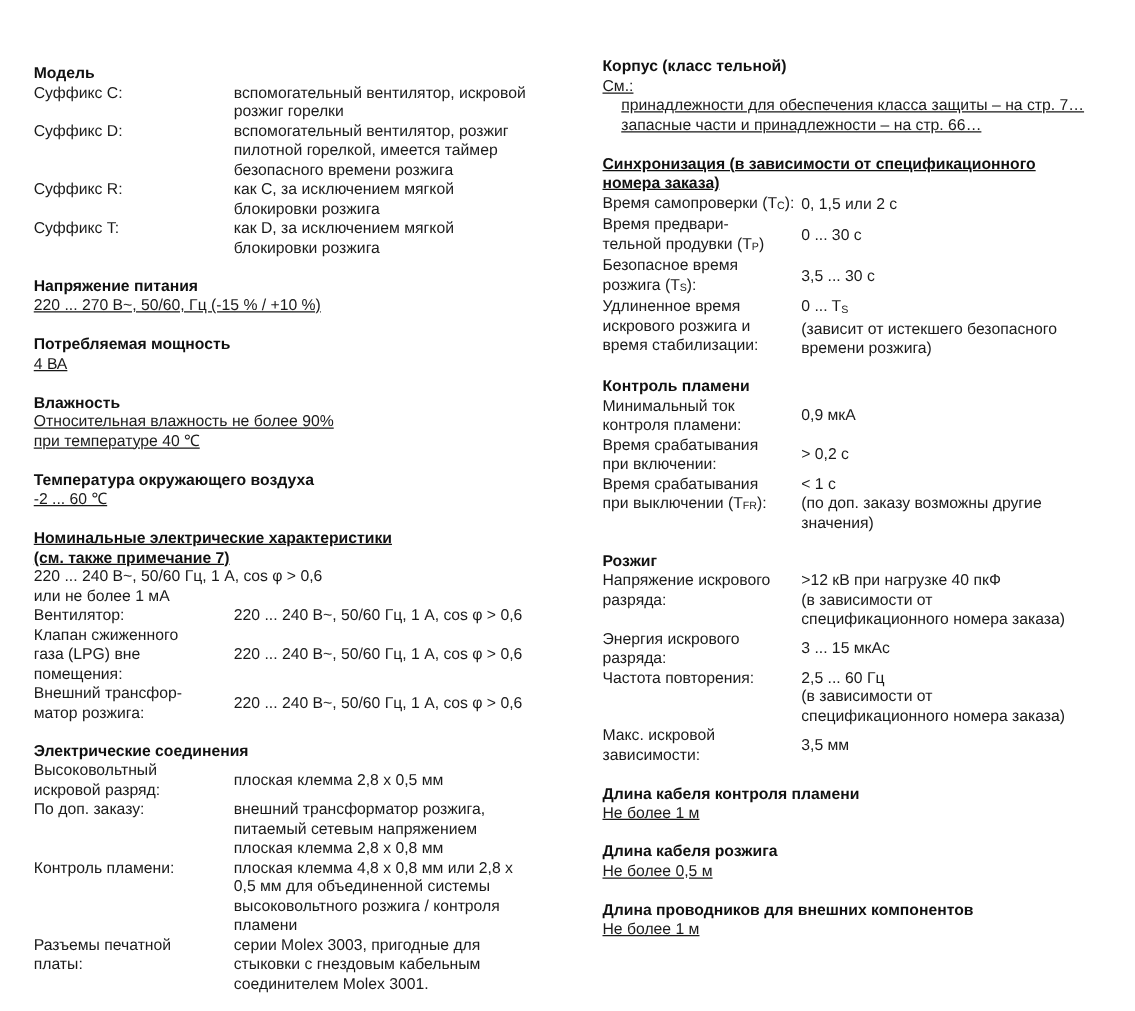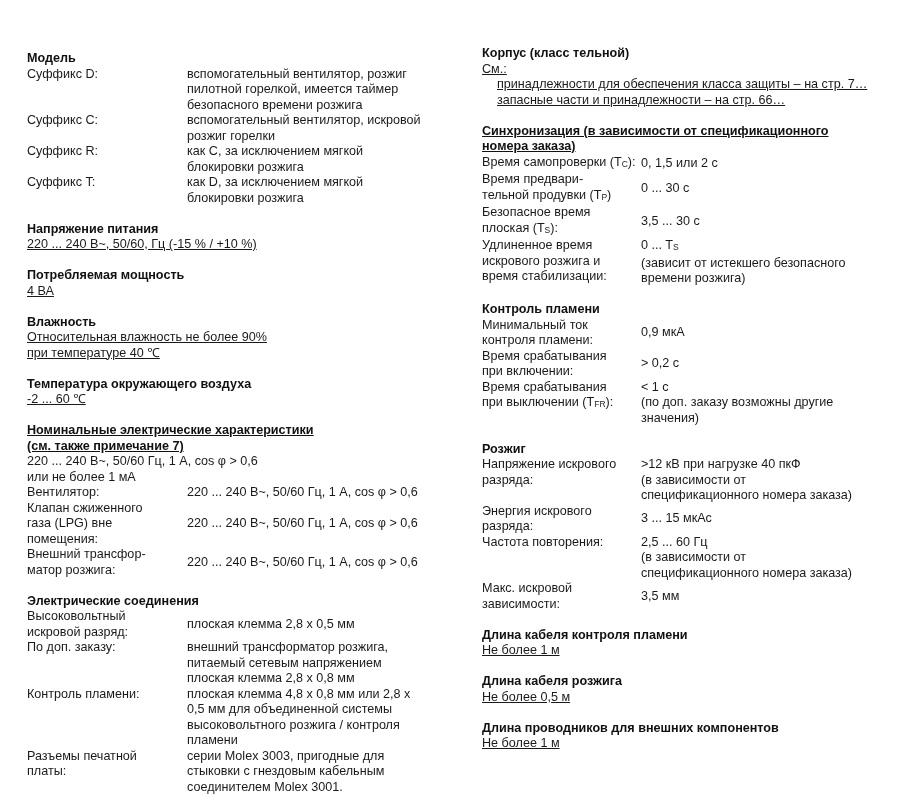--- a/index.html
+++ b/index.html
@@ -23,45 +23,45 @@
   .valign-bottom { align-items: center; }
 </style>
 </head>
 <body>
 
 <div class="col" id="left-col">
 
   <div class="section">
     <div class="section-title">Модель</div>
     <div class="row">
+      <span class="label">Суффикс C:</span>
+      <span class="value">вспомогательный вентилятор, искровой
+розжиг горелки</span>
+    </div>
+    <div class="row">
       <span class="label">Суффикс D:</span>
       <span class="value">вспомогательный вентилятор, розжиг
 пилотной горелкой, имеется таймер
 безопасного времени розжига</span>
     </div>
     <div class="row">
-      <span class="label">Суффикс C:</span>
-      <span class="value">вспомогательный вентилятор, искровой
-розжиг горелки</span>
-    </div>
-    <div class="row">
       <span class="label">Суффикс R:</span>
       <span class="value">как C, за исключением мягкой
 блокировки розжига</span>
     </div>
     <div class="row">
       <span class="label">Суффикс T:</span>
       <span class="value">как D, за исключением мягкой
 блокировки розжига</span>
     </div>
   </div>
 
   <div class="section">
     <div class="section-title">Напряжение питания</div>
-    <div class="plain">220 ... 240 В~, 50/60, Гц (-15 % / +10 %)</div>
+    <div class="plain">220 ... 270 В~, 50/60, Гц (-15 % / +10 %)</div>
   </div>
 
   <div class="section">
     <div class="section-title">Потребляемая мощность</div>
     <div class="plain">4 ВА</div>
   </div>
 
   <div class="section">
     <div class="section-title">Влажность</div>
     <div class="plain">Относительная влажность не более 90%
@@ -143,21 +143,21 @@
       <span class="label"><span>Время самопроверки (T</span><span class="sub">C</span><span>):</span></span>
       <span class="value">0, 1,5 или 2 с</span>
     </div>
     <div class="row valign-bottom">
       <span class="label"><span>Время предвари-
 тельной продувки (T</span><span class="sub">P</span><span>)</span></span>
       <span class="value">0 ... 30 с</span>
     </div>
     <div class="row valign-bottom">
       <span class="label"><span>Безопасное время
-плоская (T</span><span class="sub">S</span><span>):</span></span>
+розжига (T</span><span class="sub">S</span><span>):</span></span>
       <span class="value">3,5 ... 30 с</span>
     </div>
     <div class="row">
       <span class="label">Удлиненное время
 искрового розжига и
 время стабилизации:</span>
       <span class="value"><span>0 ... T</span><span class="sub">S</span><span>
 (зависит от истекшего безопасного
 времени розжига)</span></span>
     </div>

